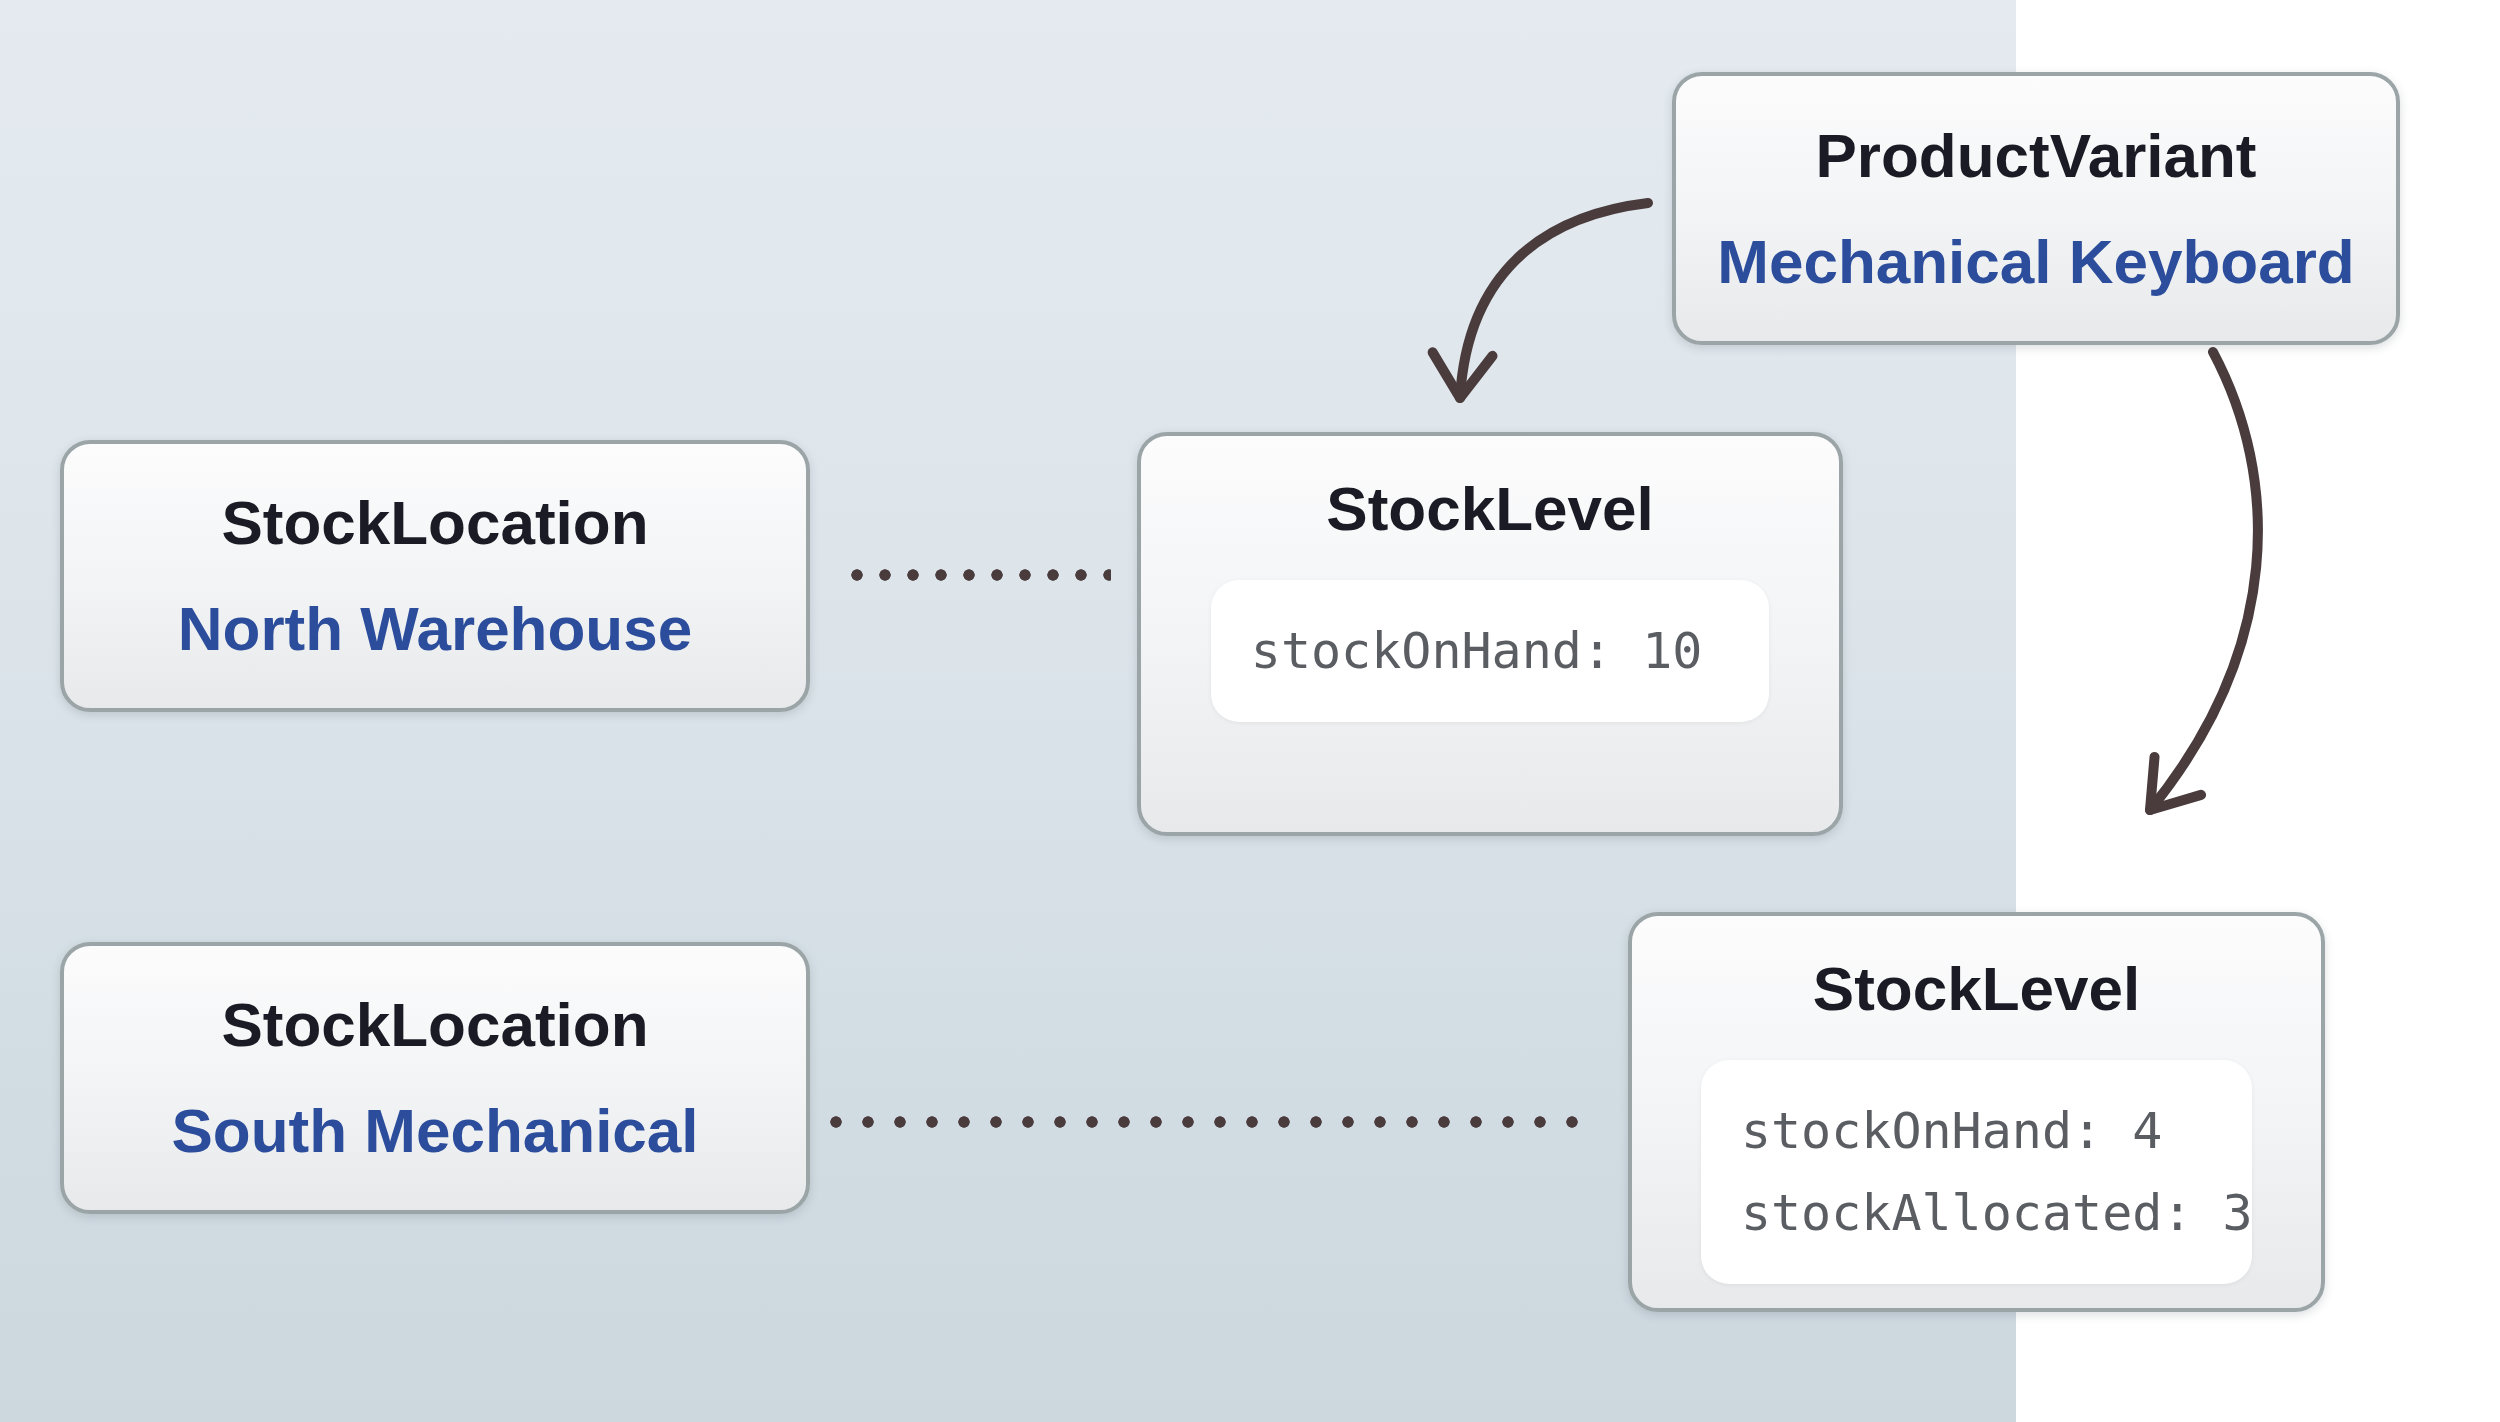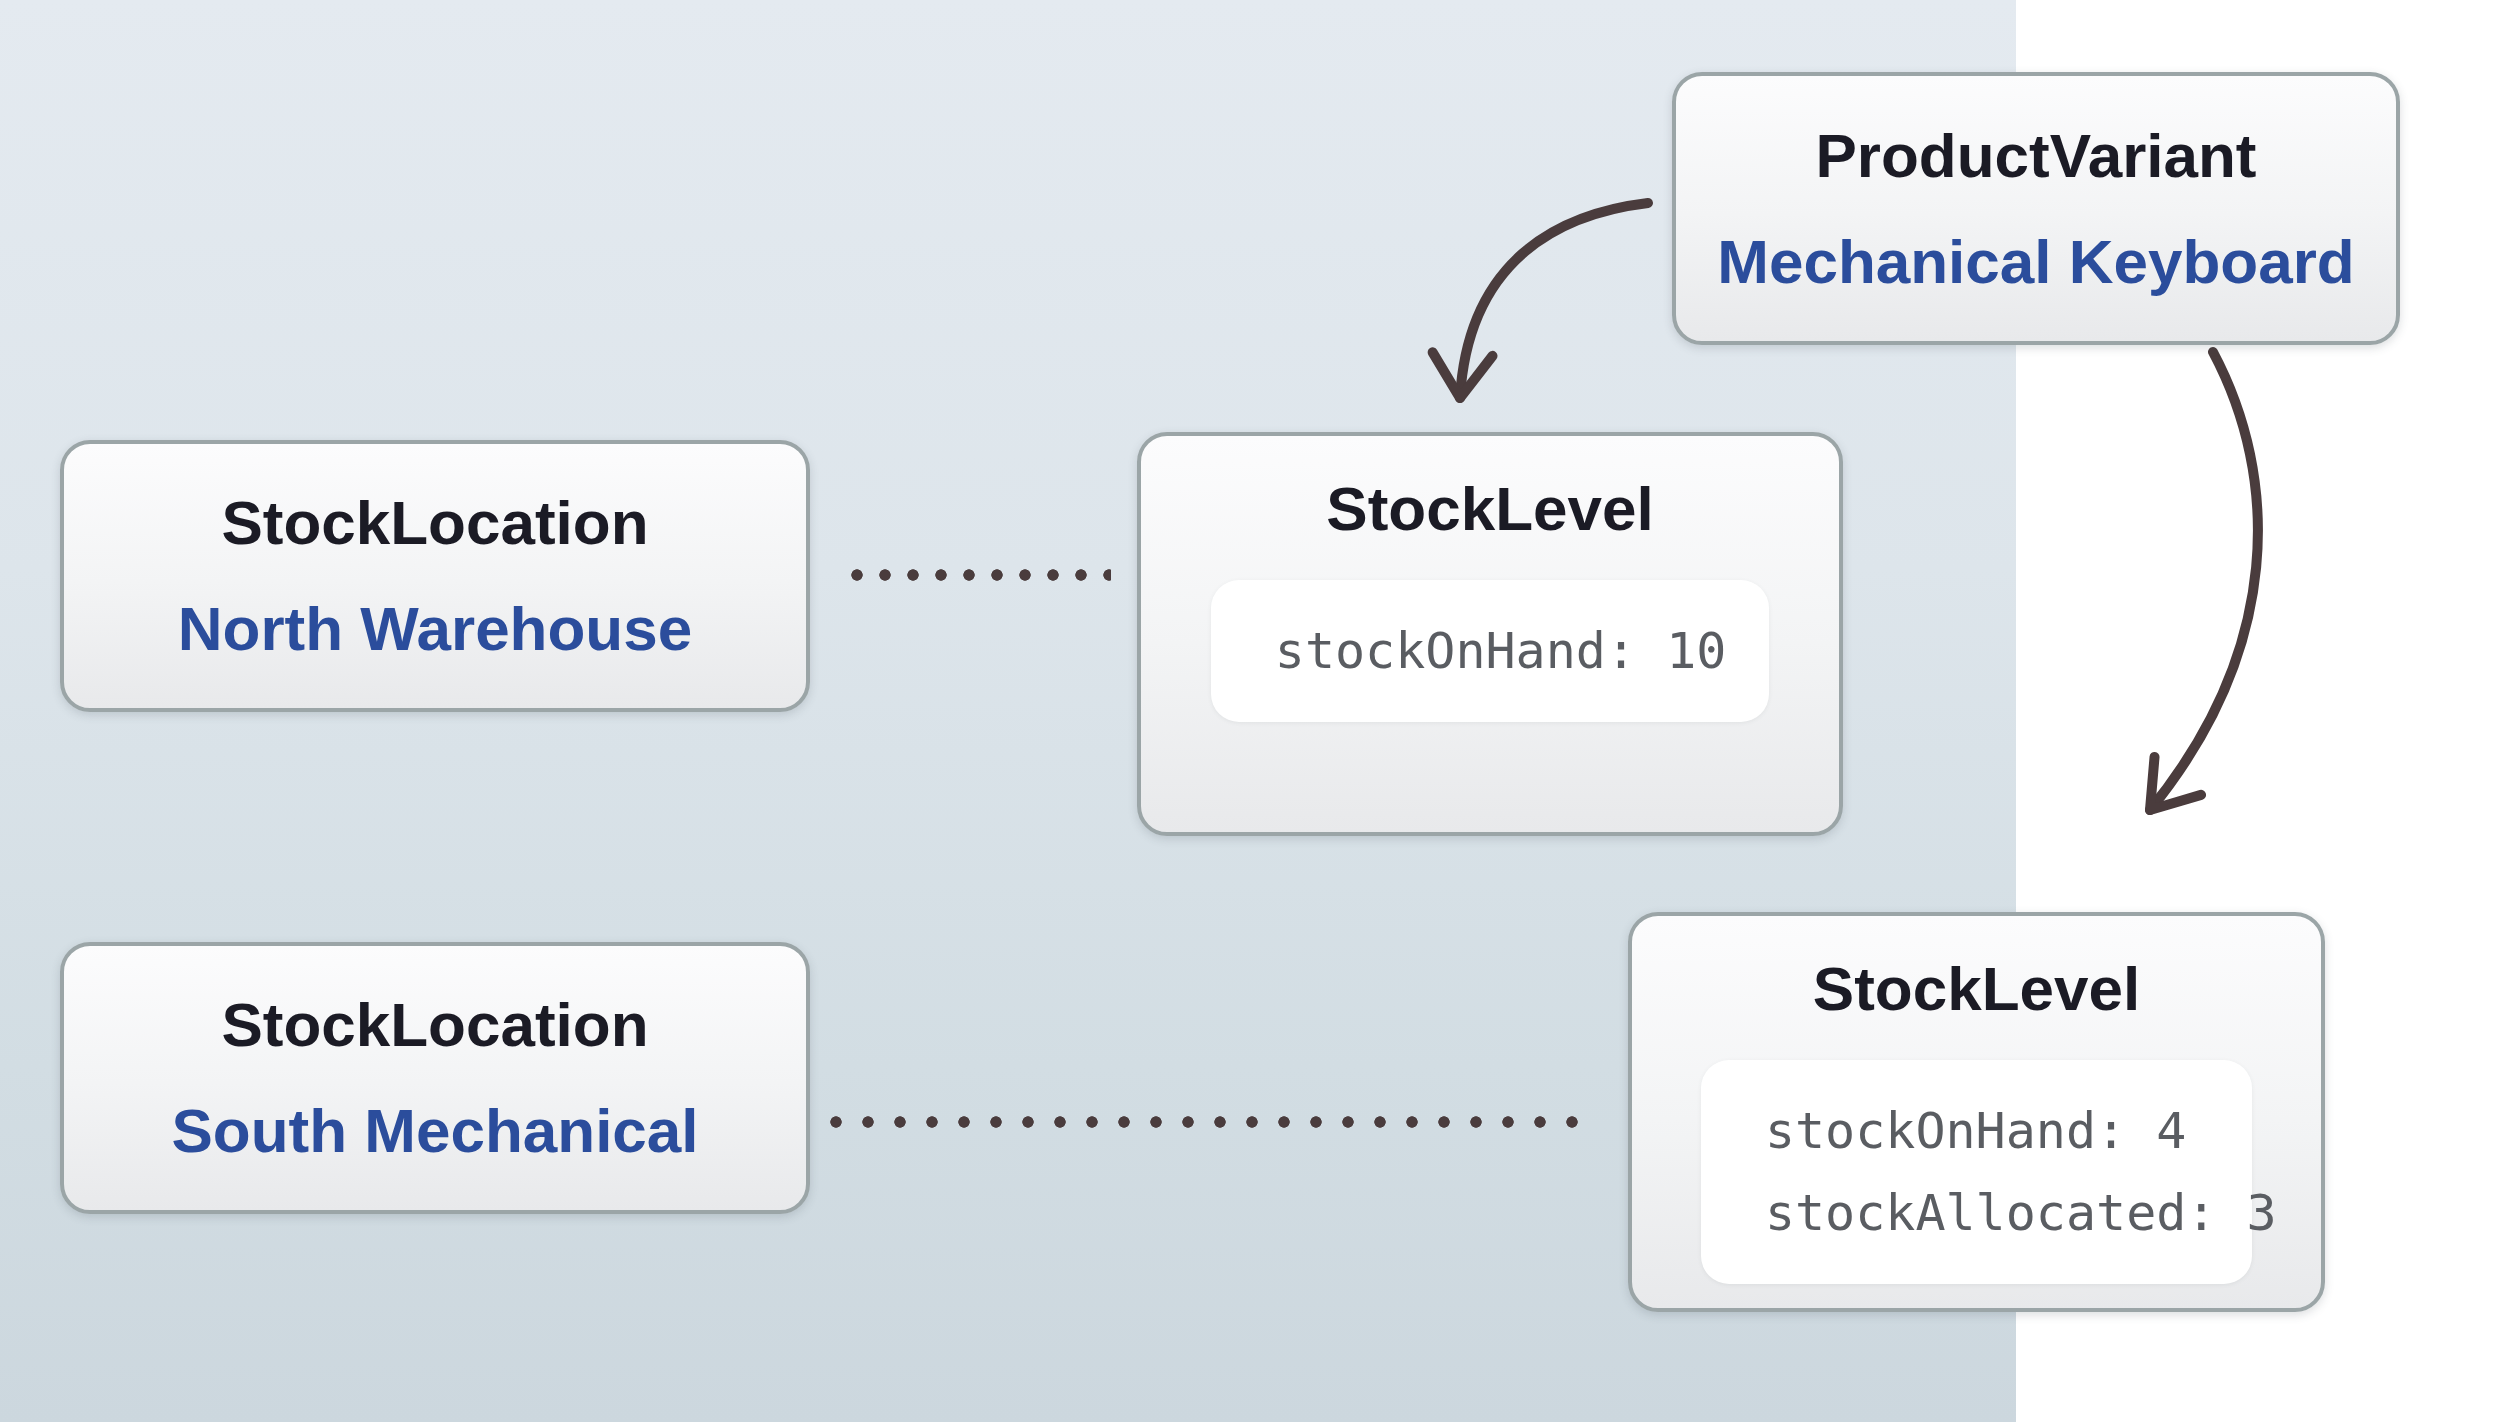--- a/index.html
+++ b/index.html
@@ -44,21 +44,21 @@
     text-align: center;
   }
 
   .stock-level { padding-top: 42px; margin-left: 25px; }
 
   .attr-panel {
     margin-top: 40px;
     width: 80%;
     background: #ffffff;
     border-radius: 28px;
-    padding: 30px 0 30px 64px;
+    padding: 30px 0 30px 40px;
     box-sizing: border-box;
     box-shadow: 0 1px 4px rgba(60, 72, 82, 0.08);
   }
 
   .attr-line {
     font-family: "DejaVu Sans Mono", monospace;
     font-size: 50px;
     line-height: 82px;
     color: #5a5d62;
     white-space: nowrap;

